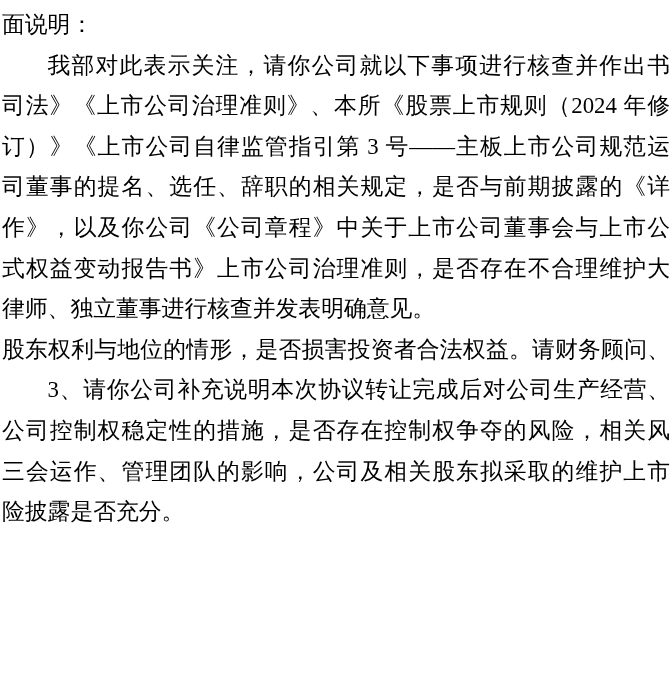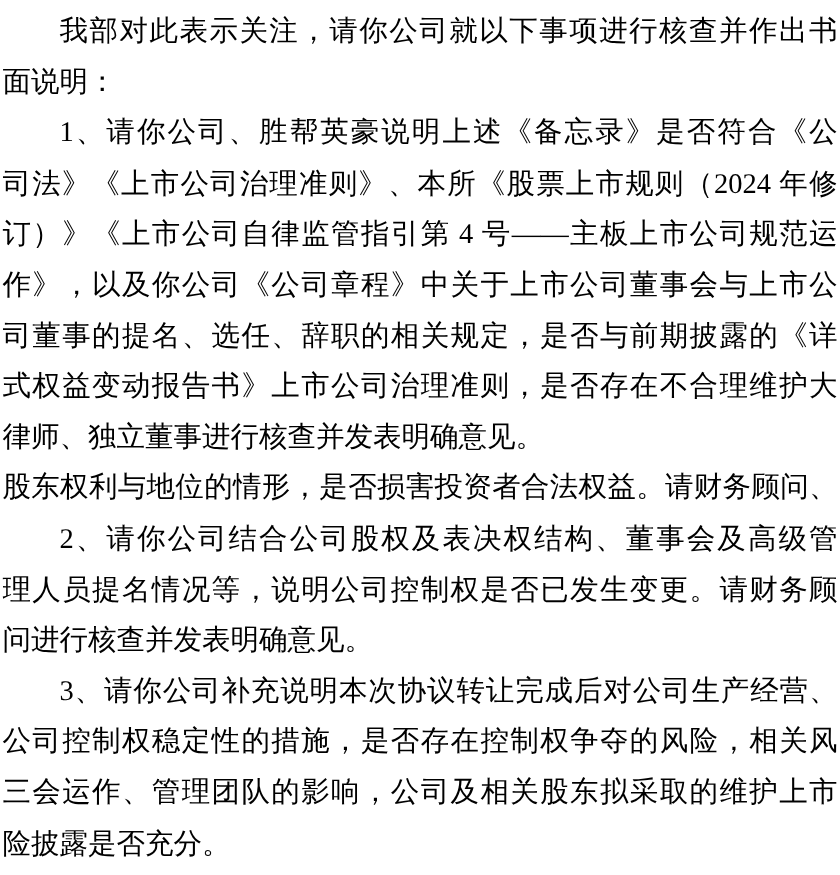--- a/index.html
+++ b/index.html
@@ -33,40 +33,34 @@
   }
   
   .indent { text-indent: 2em; }
 </style>
 </head>
 <body>
 
 <div class="page">
 
   <div class="para">
+    <div class="line">面说明：</div>
     <div class="line indent jst">我部对此表示关注，请你公司就以下事项进行核查并作出书</div>
-    <div class="line">面说明：</div>
   </div>
 
   <div class="para">
-    <div class="line indent jst">1、请你公司、胜帮英豪说明上述《备忘录》是否符合《公</div>
     <div class="line jst">司法》《上市公司治理准则》、本所《股票上市规则（2024 年修</div>
-    <div class="line jst">订）》《上市公司自律监管指引第 4 号——主板上市公司规范运</div>
+    <div class="line jst">订）》《上市公司自律监管指引第 3 号——主板上市公司规范运</div>
+    <div class="line jst">司董事的提名、选任、辞职的相关规定，是否与前期披露的《详</div>
     <div class="line jst">作》，以及你公司《公司章程》中关于上市公司董事会与上市公</div>
-    <div class="line jst">司董事的提名、选任、辞职的相关规定，是否与前期披露的《详</div>
     <div class="line jst">式权益变动报告书》上市公司治理准则，是否存在不合理维护大</div>
     <div class="line">律师、独立董事进行核查并发表明确意见。</div>
     <div class="line jst">股东权利与地位的情形，是否损害投资者合法权益。请财务顾问、</div>
   </div>
 
-  <div class="para">
-    <div class="line indent jst">2、请你公司结合公司股权及表决权结构、董事会及高级管</div>
-    <div class="line jst">理人员提名情况等，说明公司控制权是否已发生变更。请财务顾</div>
-    <div class="line">问进行核查并发表明确意见。</div>
-  </div>
 
   <div class="para">
     <div class="line indent jst">3、请你公司补充说明本次协议转让完成后对公司生产经营、</div>
     <div class="line jst">公司控制权稳定性的措施，是否存在控制权争夺的风险，相关风</div>
     <div class="line jst">三会运作、管理团队的影响，公司及相关股东拟采取的维护上市</div>
     <div class="line">险披露是否充分。</div>
   </div>
 
 </div>
 

